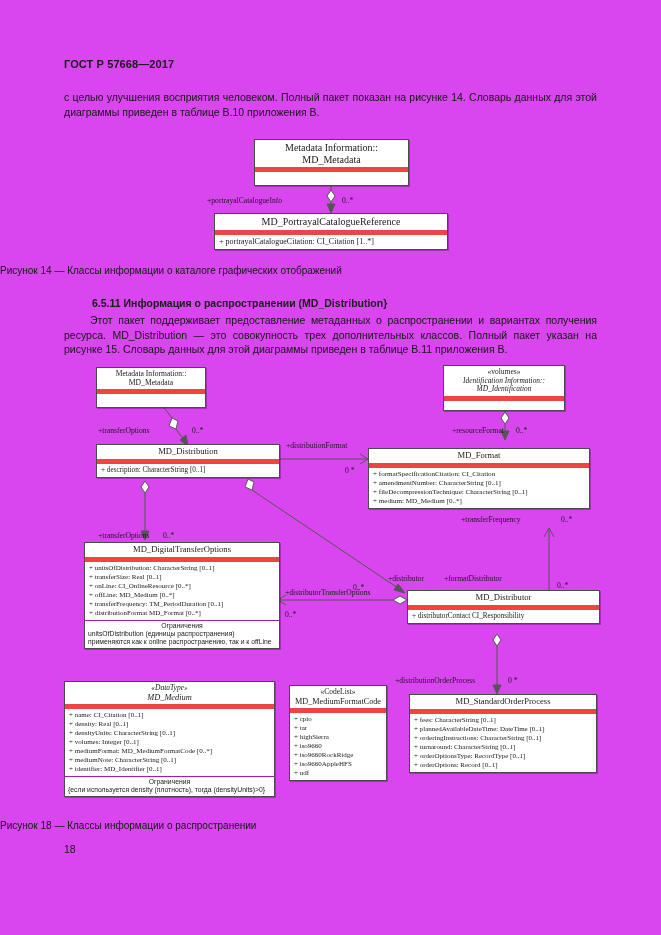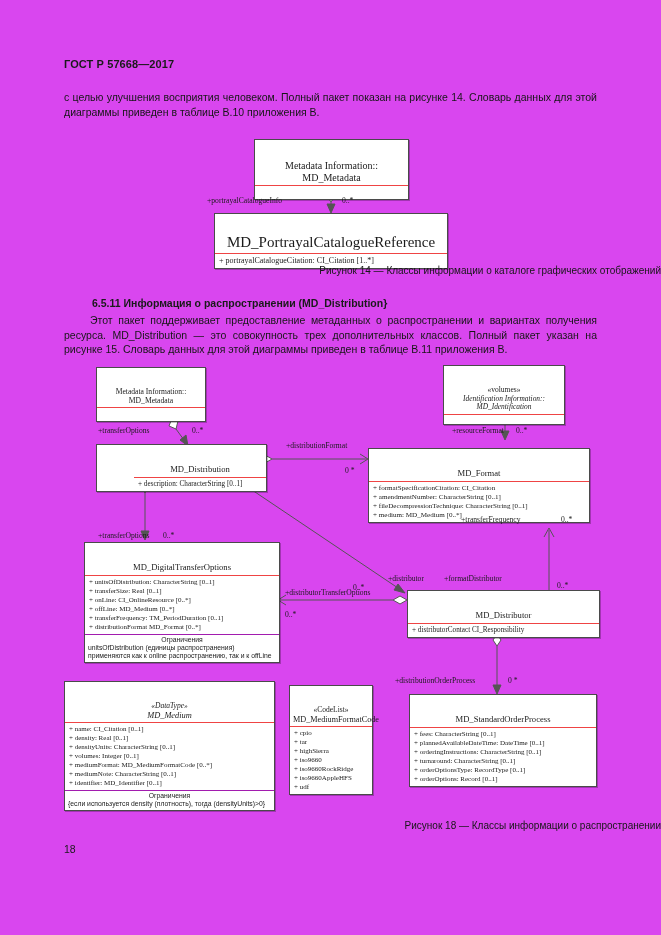--- a/index.html
+++ b/index.html
@@ -44,21 +44,21 @@
     top: 297px;
     font-size: 10.5px;
     font-weight: bold;
   }
   #section-para { left: 64px; top: 313px; width: 533px; text-indent: 26px; }
 
   .figure-caption {
     position: absolute;
     width: 661px;
     left: 0;
-    text-align: right;
+    text-align: left;
     font-size: 10px;
     color: #161616;
   }
   #caption-14 { top: 265px; }
   #caption-15 { top: 820px; }
 
   .page-number {
     position: absolute;
     left: 64px;
     top: 843px;
@@ -69,24 +69,23 @@
   .uml-box {
     position: absolute;
     border: 1px solid #4a4a4a;
     background: #ffffff;
     box-sizing: border-box;
     box-shadow: 1px 1px 0 rgba(0,0,0,0.25);
   }
   .uml-title {
     text-align: center;
     padding: 2px 3px;
-    border-bottom: 1px solid #ef4444;
+    border-bottom: 5px solid #ef4444;
     font-family: "Liberation Serif", serif;
     line-height: 1.15;
-    margin-top: 18px;
   }
   .uml-title .stereo { font-size: 7.5px; display: block; }
   .uml-title .ital { font-style: italic; }
   .uml-compart {
     padding: 2px 4px;
     font-family: "Liberation Serif", serif;
     line-height: 1.28;
     border-bottom: 1px solid #a21caf;
   }
   .uml-compart:last-child { border-bottom: none; }
@@ -145,21 +144,21 @@
         <span>Metadata Information::</span><br>
         <span>MD_Metadata</span>
       </div>
       <div class="uml-compart empty-compart"></div>
     </div>
 
     <div class="lbl" style="left:207px; top:196px;">+portrayalCatalogueInfo</div>
     <div class="lbl" style="left:342px; top:196px;">0..*</div>
 
     <div class="uml-box" style="left:214px; top:213px; width:234px;">
-      <div class="uml-title" style="font-size:15px;">MD_PortrayalCatalogueReference</div>
+      <div class="uml-title" style="font-size:10px;">MD_PortrayalCatalogueReference</div>
       <div class="uml-compart" style="font-size:8px;">
         <ul>
           <li>+  portrayalCatalogueCitation:  CI_Citation [1..*]</li>
         </ul>
       </div>
     </div>
 
     <div class="figure-caption" id="caption-14">Рисунок 14 — Классы информации о каталоге графических отображений</div>
   </div>
 
@@ -223,21 +222,21 @@
 
     <div class="lbl" style="left:98px; top:426px;">+transferOptions</div>
     <div class="lbl" style="left:192px; top:426px;">0..*</div>
 
     <div class="lbl" style="left:286px; top:441px;">+distributionFormat</div>
     <div class="lbl" style="left:345px; top:466px;">0  *</div>
 
     <div class="lbl" style="left:452px; top:426px;">+resourceFormat</div>
     <div class="lbl" style="left:516px; top:426px;">0..*</div>
 
-    <div class="uml-box" style="left:96px; top:444px; width:171px;padding-left:37px;">
+    <div class="uml-box" style="left:96px; top:444px; width:184px;">
       <div class="uml-title" style="font-size:8.6px;">MD_Distribution</div>
       <div class="uml-compart" style="font-size:7.2px;">
         <ul>
           <li>+  description:  CharacterString [0..1]</li>
         </ul>
       </div>
     </div>
 
     <div class="uml-box" style="left:368px; top:448px; width:222px;">
       <div class="uml-title" style="font-size:8.6px;">MD_Format</div>
@@ -310,21 +309,21 @@
           <li>+  mediumNote: CharacterString [0..1]</li>
           <li>+  identifier: MD_Identifier [0..1]</li>
         </ul>
       </div>
       <div class="uml-compart constraint" style="font-size:6.8px;">
         <span class="ctitle">Ограничения</span>
         <span>{если используется density (плотность), тогда (densityUnits)&gt;0}</span>
       </div>
     </div>
 
-    <div class="uml-box" style="left:289px; top:685px; width:84px;">
+    <div class="uml-box" style="left:289px; top:685px; width:98px;">
       <div class="uml-title" style="font-size:8.2px;">
         <span class="stereo">«CodeList»</span>
         <span>MD_MediumFormatCode</span>
       </div>
       <div class="uml-compart" style="font-size:7px;">
         <ul>
           <li>+   cpio</li>
           <li>+   tar</li>
           <li>+   highSierra</li>
           <li>+   iso9660</li>

